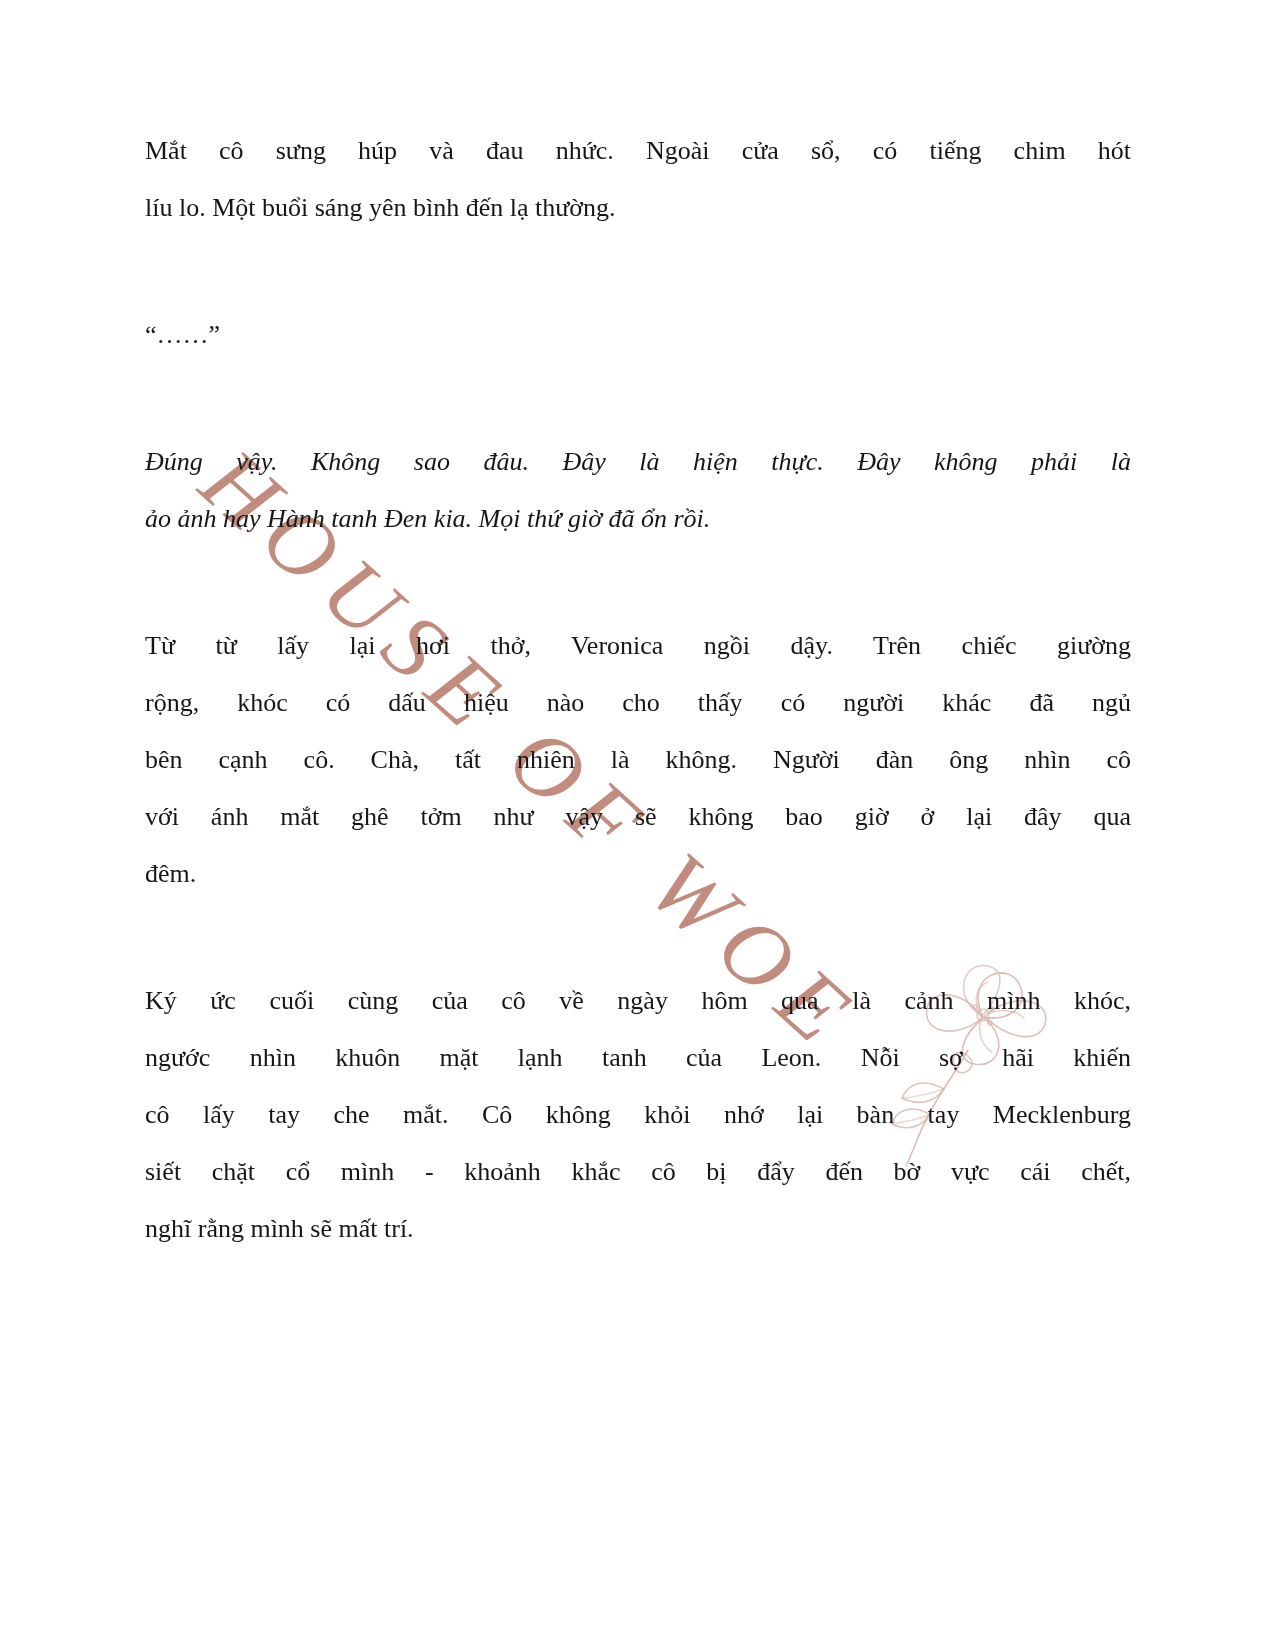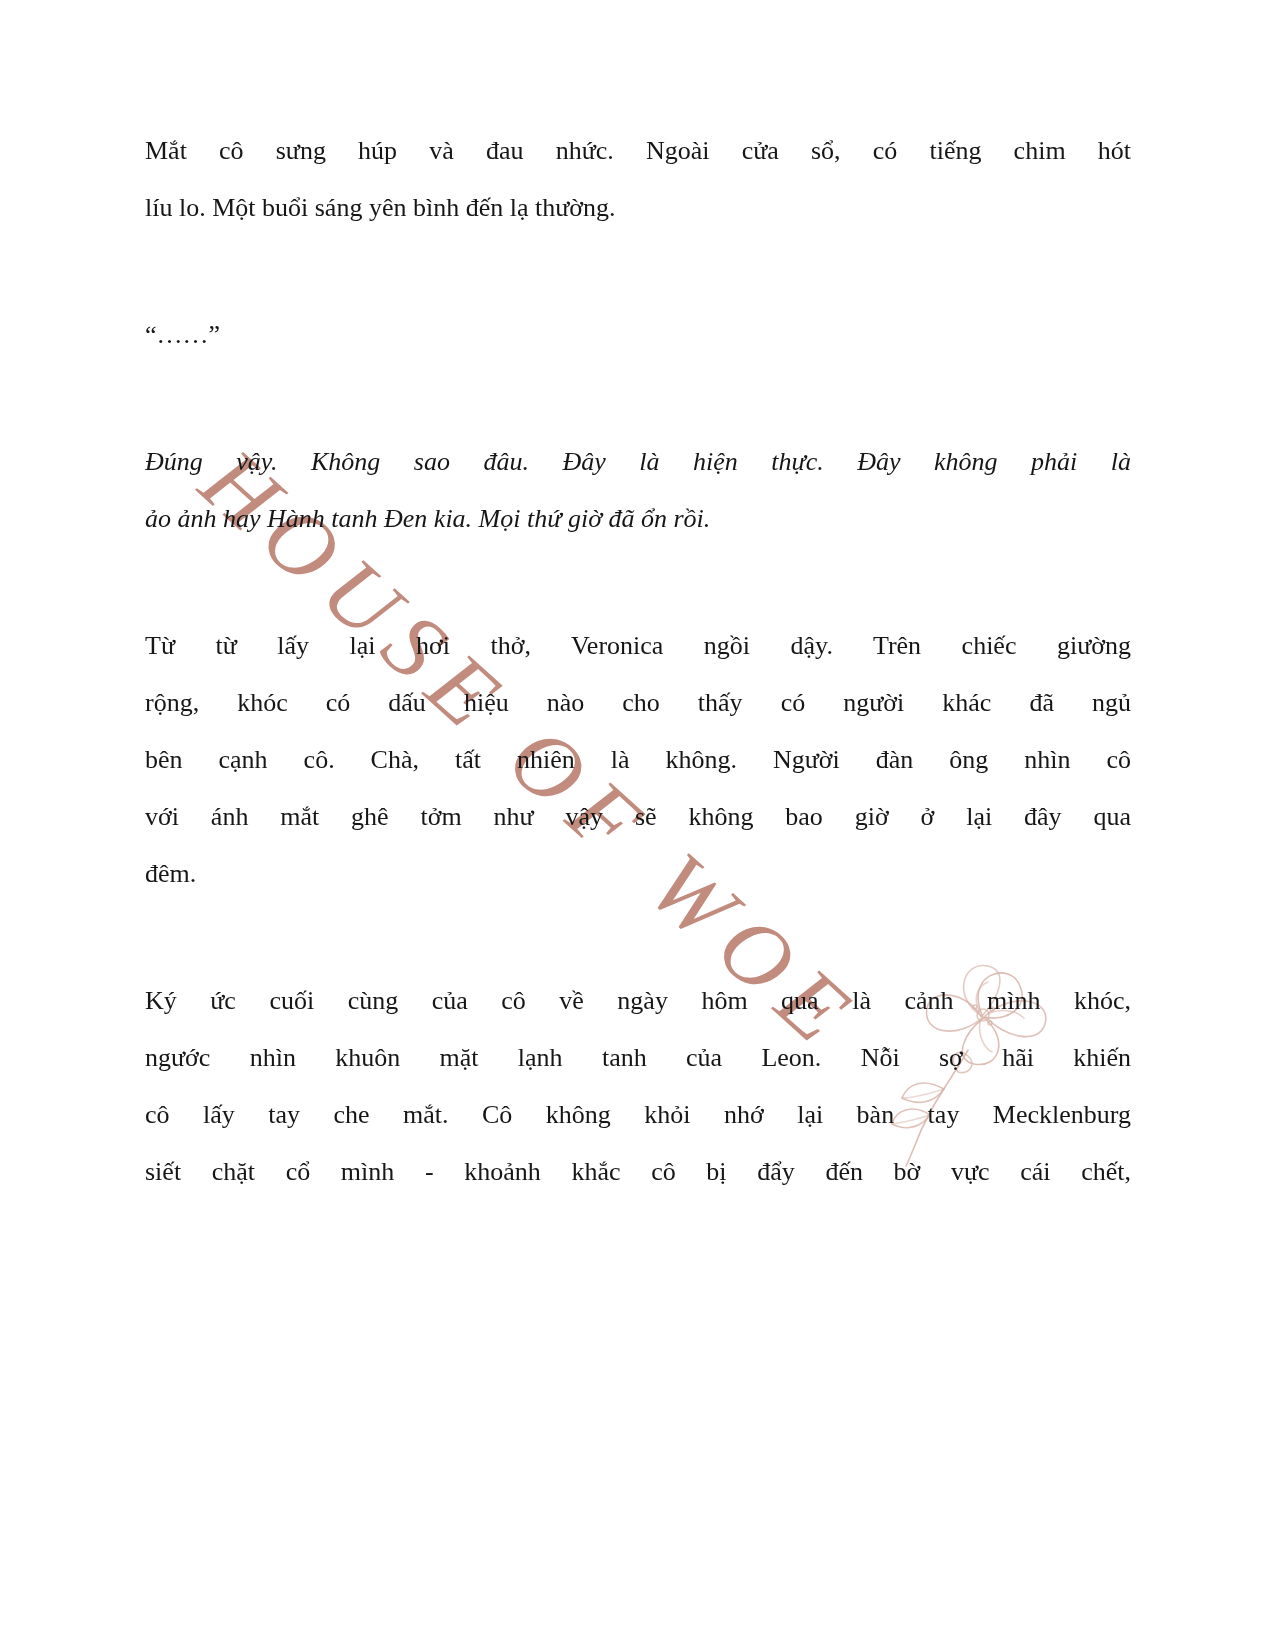--- a/index.html
+++ b/index.html
@@ -118,16 +118,17 @@
         <div class="line">rộng, khóc có dấu hiệu nào cho thấy có người khác đã ngủ</div>
         <div class="line">bên cạnh cô. Chà, tất nhiên là không. Người đàn ông nhìn cô</div>
         <div class="line">với ánh mắt ghê tởm như vậy sẽ không bao giờ ở lại đây qua</div>
         <div class="line last">đêm.</div>
       </div>
       <div class="para">
         <div class="line">Ký ức cuối cùng của cô về ngày hôm qua là cảnh mình khóc,</div>
         <div class="line">ngước nhìn khuôn mặt lạnh tanh của Leon. Nỗi sợ hãi khiến</div>
         <div class="line">cô lấy tay che mắt. Cô không khỏi nhớ lại bàn tay Mecklenburg</div>
         <div class="line">siết chặt cổ mình - khoảnh khắc cô bị đẩy đến bờ vực cái chết,</div>
+        <div class="line last">nghĩ rằng mình sẽ mất trí.</div>
       </div>
     </div>
 
 </div>
 
 </body></html>

